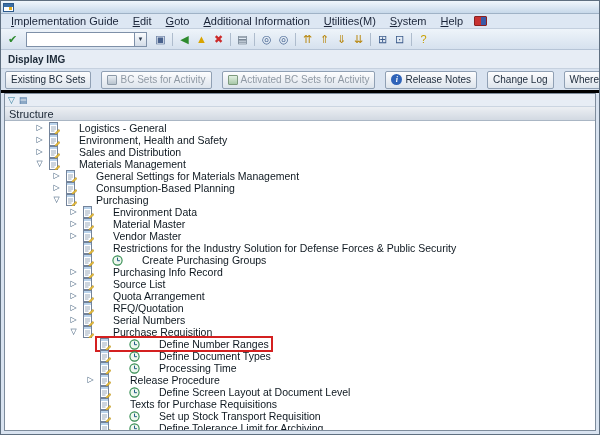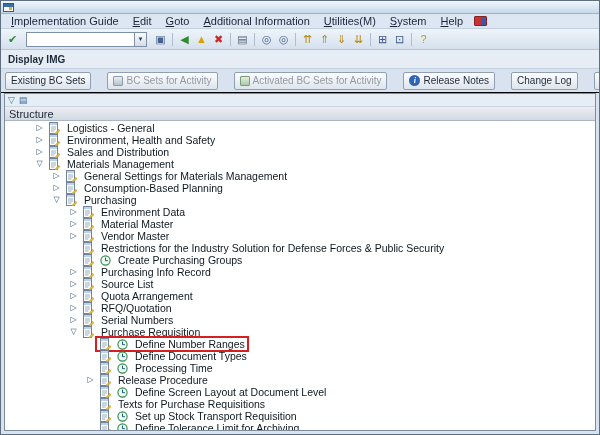--- a/index.html
+++ b/index.html
@@ -27,37 +27,37 @@
   .cmd { display:flex; align-items:center; margin:0 3px; }
   .cmd input { width:108px; height:15px; border:1px solid #7e90a8; border-right:none; background:#fff; padding:0 3px; font:10px "Liberation Sans",sans-serif; }
   .cmd .dd { width:13px; height:15px; border:1px solid #7e90a8; background:linear-gradient(#fafcfe,#d4dde8); font-size:6px; color:#2a3a50; display:flex; align-items:center; justify-content:center; }
   .sep { width:1px; height:13px; background:#aebccd; margin:0 3px; flex:none; }
 
   
   .content { flex:1; display:flex; flex-direction:column; background:#d9e3f0; overflow:hidden; }
   .pagetitle { height:19px; flex:none; display:flex; align-items:center; padding:0 7px; background:#e7edf5; border-bottom:1px solid #c6d1df; }
   .pagetitle h1 { font-size:10px; font-weight:bold; color:#1d2a38; }
 
-  .apptoolbar { height:24px; flex:none; display:flex; align-items:center; gap:16px; padding:4px 4px; background:#d9e3f0; border-bottom:1px solid #000000; overflow:hidden; white-space:nowrap; }
+  .apptoolbar { height:24px; flex:none; display:flex; align-items:center; gap:10px; padding:4px 4px; background:#d9e3f0; border-bottom:3px solid #000000; overflow:hidden; white-space:nowrap; }
   .abtn { height:18px; display:inline-flex; align-items:center; gap:3px; padding:0 5px; font:10px "Liberation Sans",sans-serif; color:#1c2a3a; border:1px solid #90a0b4; border-radius:2px; background:linear-gradient(#fdfdfe,#dde4ec); cursor:default; flex:none; }
   .abtn.disabled { color:#8f99a4; }
   .aicn { width:10px; height:10px; flex:none; display:inline-flex; align-items:center; justify-content:center; }
   .aicn.info-icon { width:11px; height:11px; border-radius:50%; background:#2f63b8; color:#fff; font:italic bold 8px "Liberation Serif",serif; }
   .aicn.bc-set-icon { background:linear-gradient(#e9eef3,#b8c3ce); border:1px solid #8d9aa8; border-radius:1px; }
   .aicn.bc-set-activated-icon { background:linear-gradient(#e2f0e2,#a8c8a8); border:1px solid #7d9a7d; border-radius:1px; }
 
   
   .treewrap { flex:1; margin:0 3px 3px; border:1px solid #7e8c9c; background:#fff; display:flex; flex-direction:column; overflow:hidden; }
   .treebar { height:13px; flex:none; background:#e7edf5; border-bottom:1px solid #cbd5e1; display:flex; align-items:center; gap:4px; padding:0 3px; }
   .treebar .tico { font-size:9px; line-height:1; cursor:default; }
   .structure-header { height:14px; flex:none; background:linear-gradient(#eceff3,#d2d9e2); border-bottom:1px solid #aab6c4; display:flex; align-items:center; padding:0 4px; color:#202c3a; }
   .tree { flex:1; overflow:hidden; padding-top:1px; }
   .trow { height:12px; display:flex; align-items:center; white-space:nowrap; font-size:10.5px; }
   .arrowbox { width:13px; flex:none; text-align:center; font-size:8px; line-height:1; color:#3c5a78; cursor:default; }
-  .ncontent { display:inline-flex; align-items:center; gap:4px; padding:0 2px; }
+  .ncontent { display:inline-flex; align-items:center; gap:16px; padding:0 2px; }
   .ncontent.selected { outline:2px solid var(--sel,#d42020); outline-offset:0; }
   .nicon { width:13px; flex:none; display:inline-flex; align-items:center; justify-content:center; }
   .tlabel { padding-left:2px; color:#0e1820; }
 </style>
 </head>
 <body>
 
 <div class="window">
 
   <div class="titlebar">

